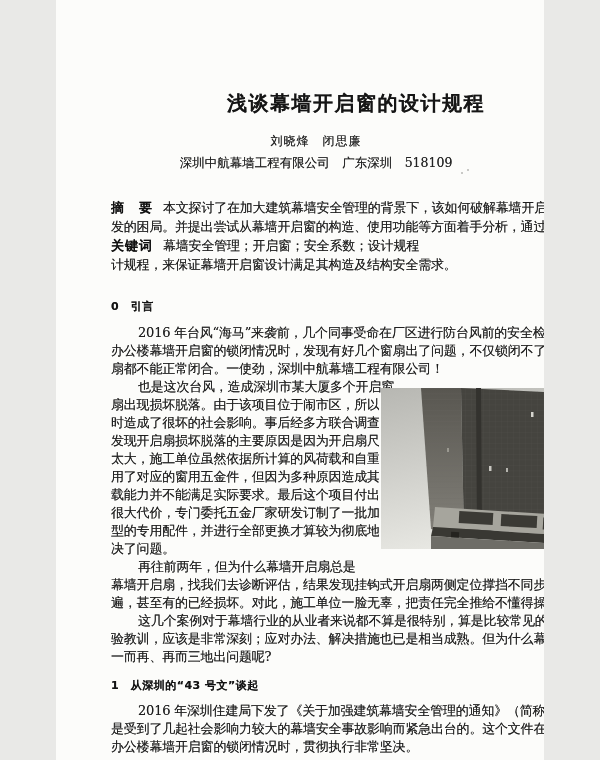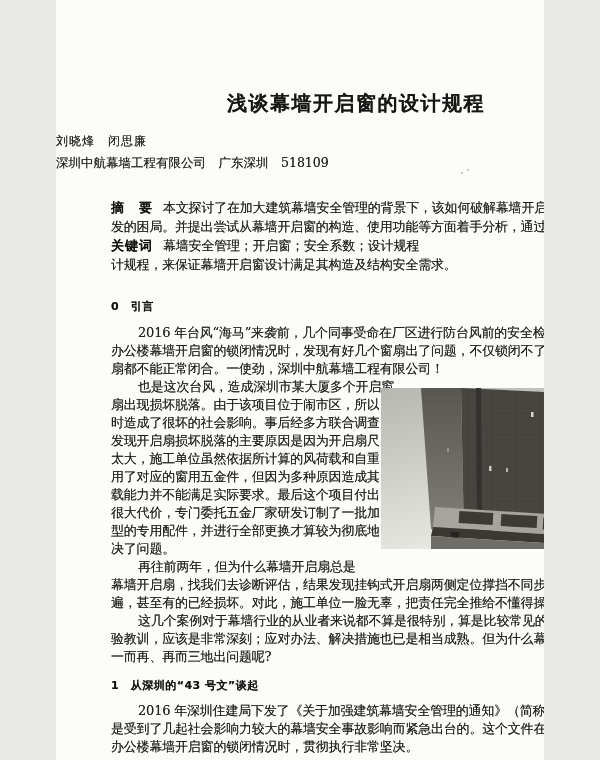--- a/index.html
+++ b/index.html
@@ -15,26 +15,26 @@
   }
   .title{
     position:absolute;top:90px;left:0;width:600px;
     text-align:center;
     font-family:"DejaVu Sans", sans-serif;
     font-weight:bold;font-size:20px;line-height:26px;
     letter-spacing:1.5px;color:#151515;
   }
   .authors{
     position:absolute;top:133px;left:0;width:520px;
-    text-align:left;font-size:12px;line-height:16px;color:#232323;
+    text-align:center;font-size:12px;line-height:16px;color:#232323;
     letter-spacing:1px;
   }
   .affiliation{
     position:absolute;top:154px;left:0;width:520px;
-    text-align:left;font-size:12.5px;line-height:17px;color:#232323;
+    text-align:center;font-size:12.5px;line-height:17px;color:#232323;
   }
   .artifact{
     position:absolute;top:169px;left:405px;width:10px;height:6px;
   }
   .artifact i{position:absolute;background:#b9b9b4;border-radius:50%;}
   .artifact i.a1{width:2px;height:2px;left:0;top:3px;}
   .artifact i.a2{width:2px;height:2px;left:6px;top:0;}
   .abstract{
     position:absolute;left:55px;top:198px;width:492px;
   }

